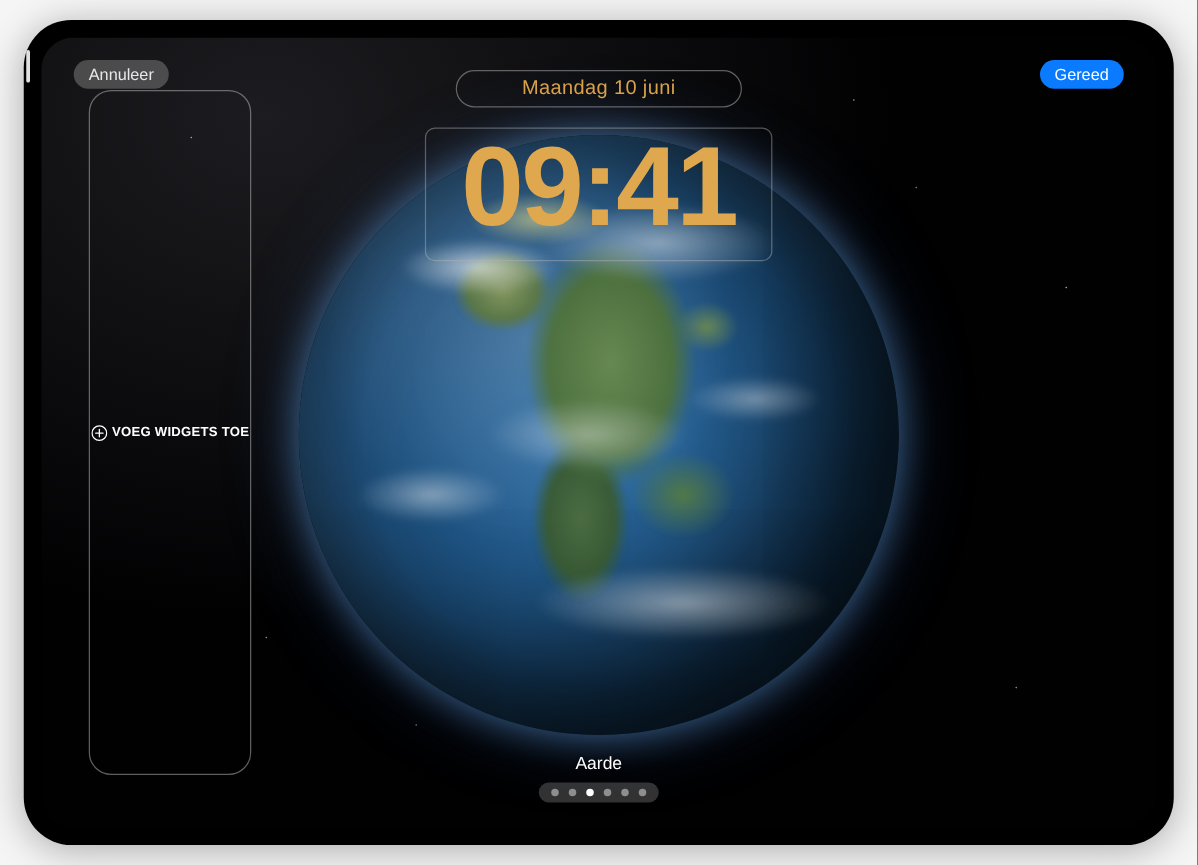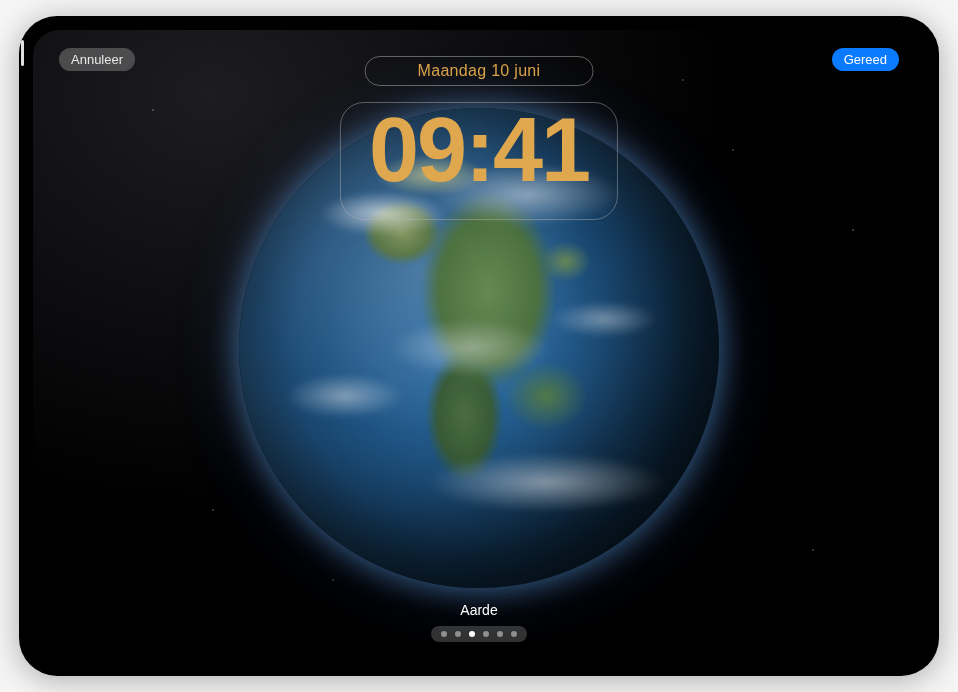--- a/index.html
+++ b/index.html
@@ -155,22 +155,22 @@
       cursor: pointer;
     }
 
     
     .time-box {
       position: absolute;
       top: 72px;
       left: 50%;
       transform: translateX(-50%);
       border: 1px solid rgba(180,180,180,0.45);
-      border-radius: 24px;
-      padding: 2px 28px 24px;
+      border-radius: 8px;
+      padding: 2px 28px 13px;
       z-index: 6;
       cursor: pointer;
       text-align: center;
     }
 
     .time-text {
       font-size: 90px;
       line-height: 1;
       font-weight: 600;
       color: #e0a84e;
@@ -272,20 +272,30 @@
       <button class="pill-btn cancel-btn">Annuleer</button>
       <button class="pill-btn done-btn">Gereed</button>
     </div>
 
     <div class="date-pill">Maandag 10 juni</div>
 
     <div class="time-box">
       <div class="time-text">09:41</div>
     </div>
 
+    <div class="widget-panel">
+      <div class="add-widgets">
+        <svg class="plus-circle" viewBox="0 0 20 20">
+          <circle cx="10" cy="10" r="9" fill="none" stroke="#fff" stroke-width="1.6"></circle>
+          <line x1="10" y1="5.5" x2="10" y2="14.5" stroke="#fff" stroke-width="1.6" stroke-linecap="round"></line>
+          <line x1="5.5" y1="10" x2="14.5" y2="10" stroke="#fff" stroke-width="1.6" stroke-linecap="round"></line>
+        </svg>
+        <span>VOEG WIDGETS TOE</span>
+      </div>
+    </div>
 
     <div class="wallpaper-label">Aarde</div>
 
     <div class="page-dots">
         <div class="dot"></div>
         <div class="dot"></div>
         <div class="dot active"></div>
         <div class="dot"></div>
         <div class="dot"></div>
         <div class="dot"></div>

